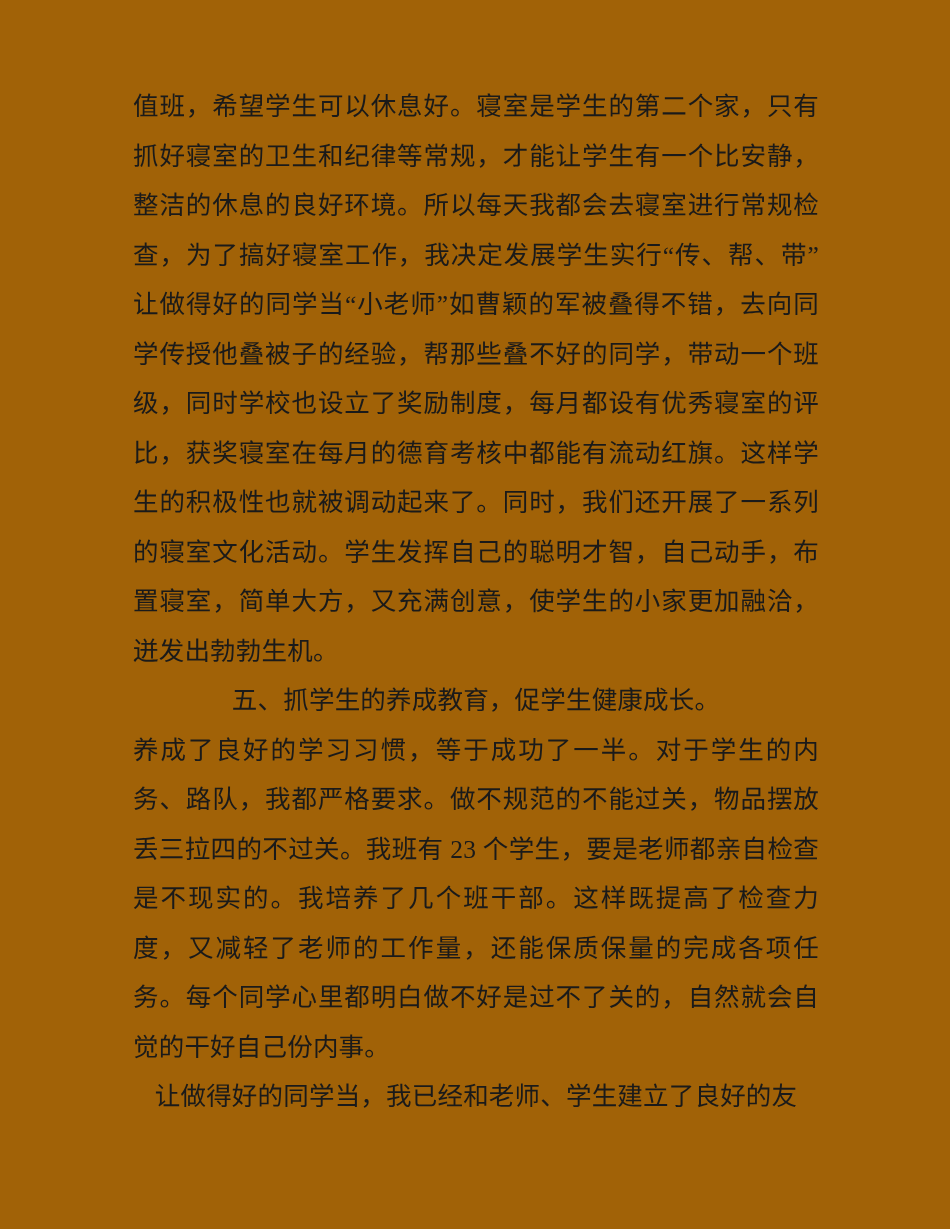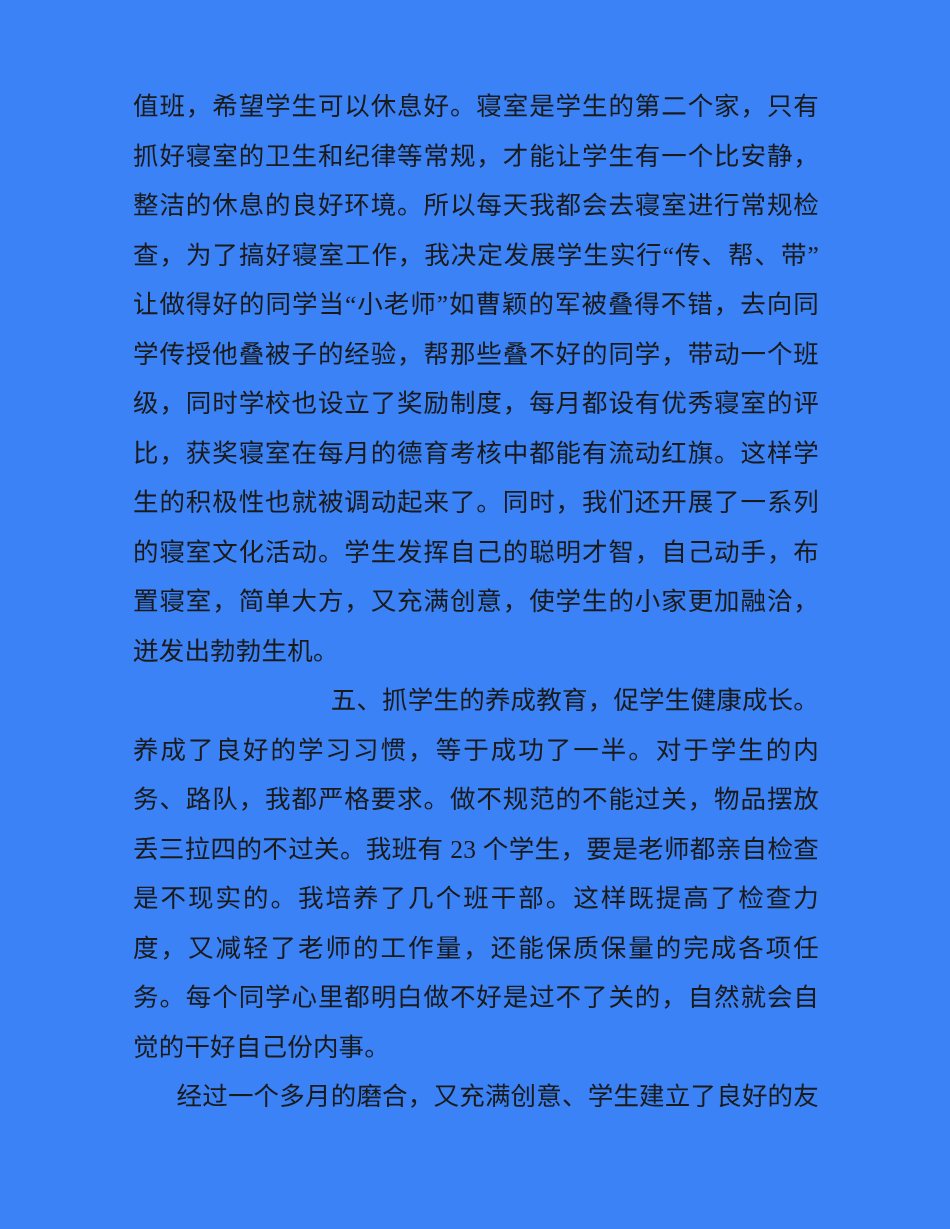--- a/index.html
+++ b/index.html
@@ -12,21 +12,21 @@
     width: 950px;
     height: 1229px;
     font-family: "Liberation Serif", "DejaVu Serif", serif;
     color: #000000;
     overflow: hidden;
   }
   .page {
     position: relative;
     width: 950px;
     height: 1229px;
-    background: #3b82f6;
+    background: #a16207;
     box-sizing: border-box;
   }
   .page-body {
     position: absolute;
     left: 133px;
     top: 82px;
     width: 686px;
   }
   .para {
     margin: 0;
@@ -34,26 +34,26 @@
     line-height: 49.5px;
     text-align: justify;
     text-justify: inter-ideograph;
     letter-spacing: 0.2px;
     color: #1a1a1a;
   }
   .para + .para {
     margin-top: 0;
   }
   .last-line {
-    text-align: right;
+    text-align: center;
   }
 </style>
 </head>
 <body>
 
 <div class="page">
   <div class="page-body">
     <p class="para">值班，希望学生可以休息好。寝室是学生的第二个家，只有抓好寝室的卫生和纪律等常规，才能让学生有一个比安静，整洁的休息的良好环境。所以每天我都会去寝室进行常规检查，为了搞好寝室工作，我决定发展学生实行“传、帮、带”让做得好的同学当“小老师”如曹颖的军被叠得不错，去向同学传授他叠被子的经验，帮那些叠不好的同学，带动一个班级，同时学校也设立了奖励制度，每月都设有优秀寝室的评比，获奖寝室在每月的德育考核中都能有流动红旗。这样学生的积极性也就被调动起来了。同时，我们还开展了一系列的寝室文化活动。学生发挥自己的聪明才智，自己动手，布置寝室，简单大方，又充满创意，使学生的小家更加融洽，迸发出勃勃生机。</p>
     <p class="para last-line">五、抓学生的养成教育，促学生健康成长。</p>
     <p class="para">养成了良好的学习习惯，等于成功了一半。对于学生的内务、路队，我都严格要求。做不规范的不能过关，物品摆放丢三拉四的不过关。我班有 23 个学生，要是老师都亲自检查是不现实的。我培养了几个班干部。这样既提高了检查力度，又减轻了老师的工作量，还能保质保量的完成各项任务。每个同学心里都明白做不好是过不了关的，自然就会自觉的干好自己份内事。</p>
-    <p class="para last-line">经过一个多月的磨合，又充满创意、学生建立了良好的友</p>
+    <p class="para last-line">让做得好的同学当，我已经和老师、学生建立了良好的友</p>
   </div>
 </div>
 
 </body></html>

